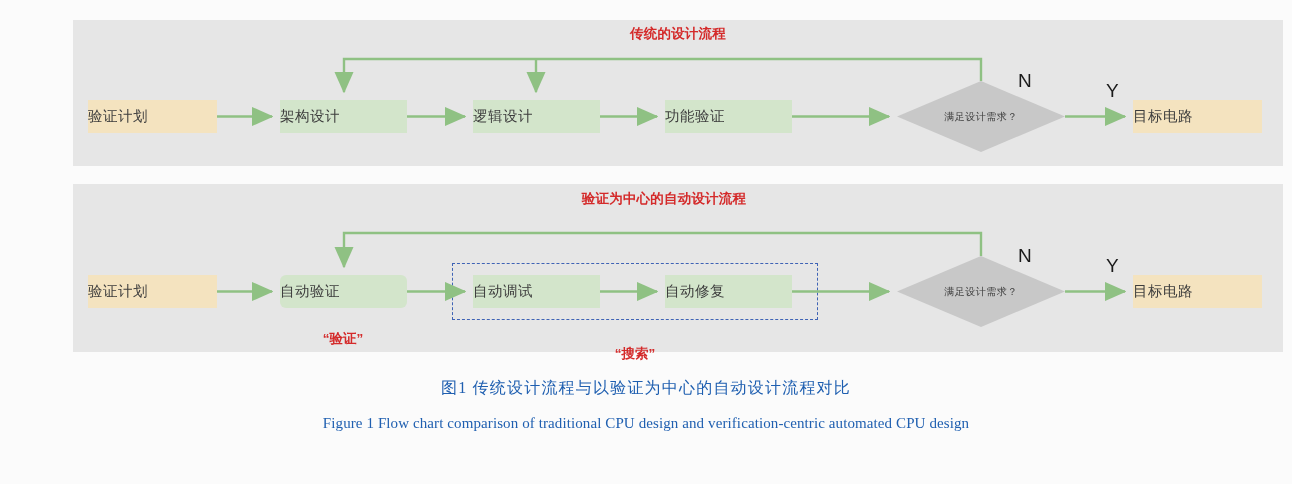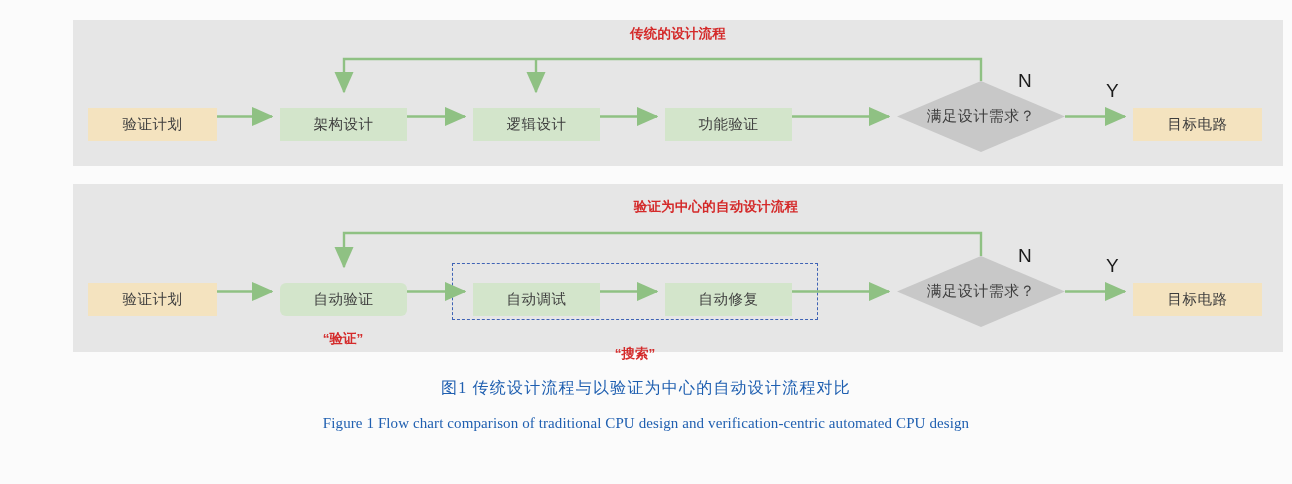--- a/index.html
+++ b/index.html
@@ -28,35 +28,34 @@
     font-size:13.5px;
     white-space:nowrap;
     letter-spacing:0.2px;
     transform:translateX(-50%);
   }
 
   .node{
     position:absolute;
     height:33px;
     line-height:33px;
-    text-align:center;
+    text-align:left;
     font-size:14.5px;
     color:#3d3d3d;
     white-space:nowrap;
     letter-spacing:0.5px;
-    margin-top:8px;
   }
   .node.proc{background:#d3e5cb;}
   .node.term{background:#f4e3bf;}
 
   .diamond-wrap{position:absolute;}
   .diamond-wrap .dlabel{
     position:absolute;left:0;top:0;width:100%;height:100%;
     display:flex;align-items:center;justify-content:center;
-    font-size:15px;color:#3d3d3d;white-space:nowrap;letter-spacing:0.5px;
+    font-size:10px;color:#3d3d3d;white-space:nowrap;letter-spacing:0.5px;
   }
 
   .branch-label{
     position:absolute;
     font-size:19px;
     color:#1a1a1a;
     font-family:"Liberation Sans","DejaVu Sans",sans-serif;
   }
 
   .group-label{
@@ -121,21 +120,21 @@
   </div>
 
   <div class="branch-label" style="left:1018px;top:70px;">N</div>
 
   <div class="branch-label" style="left:1106px;top:80px;">Y</div>
 
   <div class="node term" id="t-target" style="left:1133px;top:100px;width:129px;">目标电路</div>
 
   <div class="panel" id="panel-auto"></div>
 
-  <div class="panel-title" style="left:716px;top:190px;margin-top:8px;">验证为中心的自动设计流程</div>
+  <div class="panel-title" style="left:664px;top:190px;">验证为中心的自动设计流程</div>
 
   <div class="dashbox" style="left:452px;top:263px;width:366px;height:57px;"></div>
 
   <div class="node term" id="a-plan" style="left:88px;top:275px;width:129px;">验证计划</div>
 
   <div class="node proc" id="a-autover" style="left:280px;top:275px;width:127px;border-radius:6px;">自动验证</div>
 
   <div class="node proc" id="a-autodbg" style="left:473px;top:275px;width:127px;">自动调试</div>
 
   <div class="node proc" id="a-autofix" style="left:665px;top:275px;width:127px;">自动修复</div>

